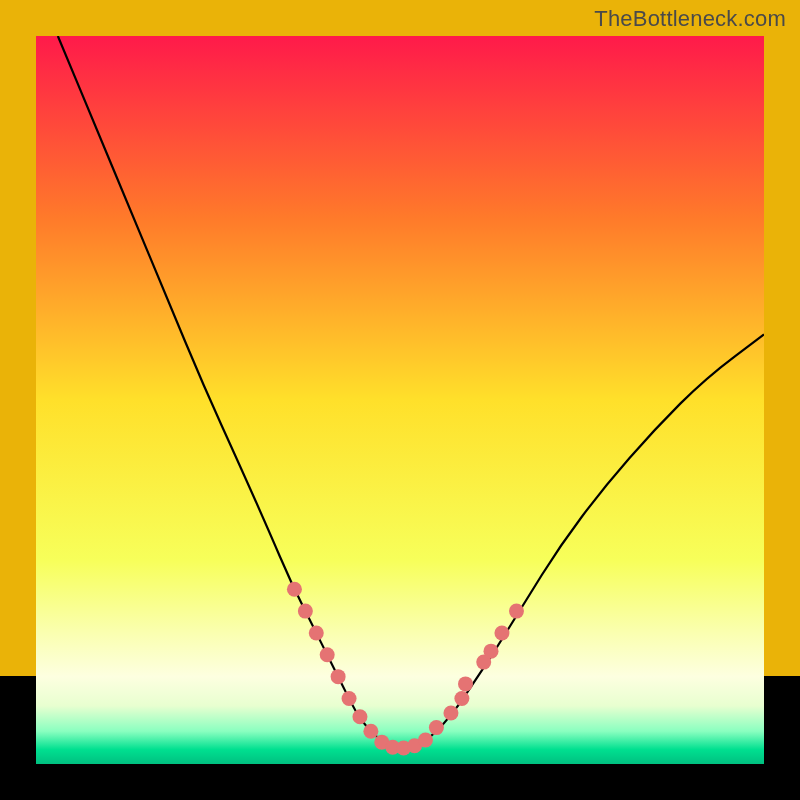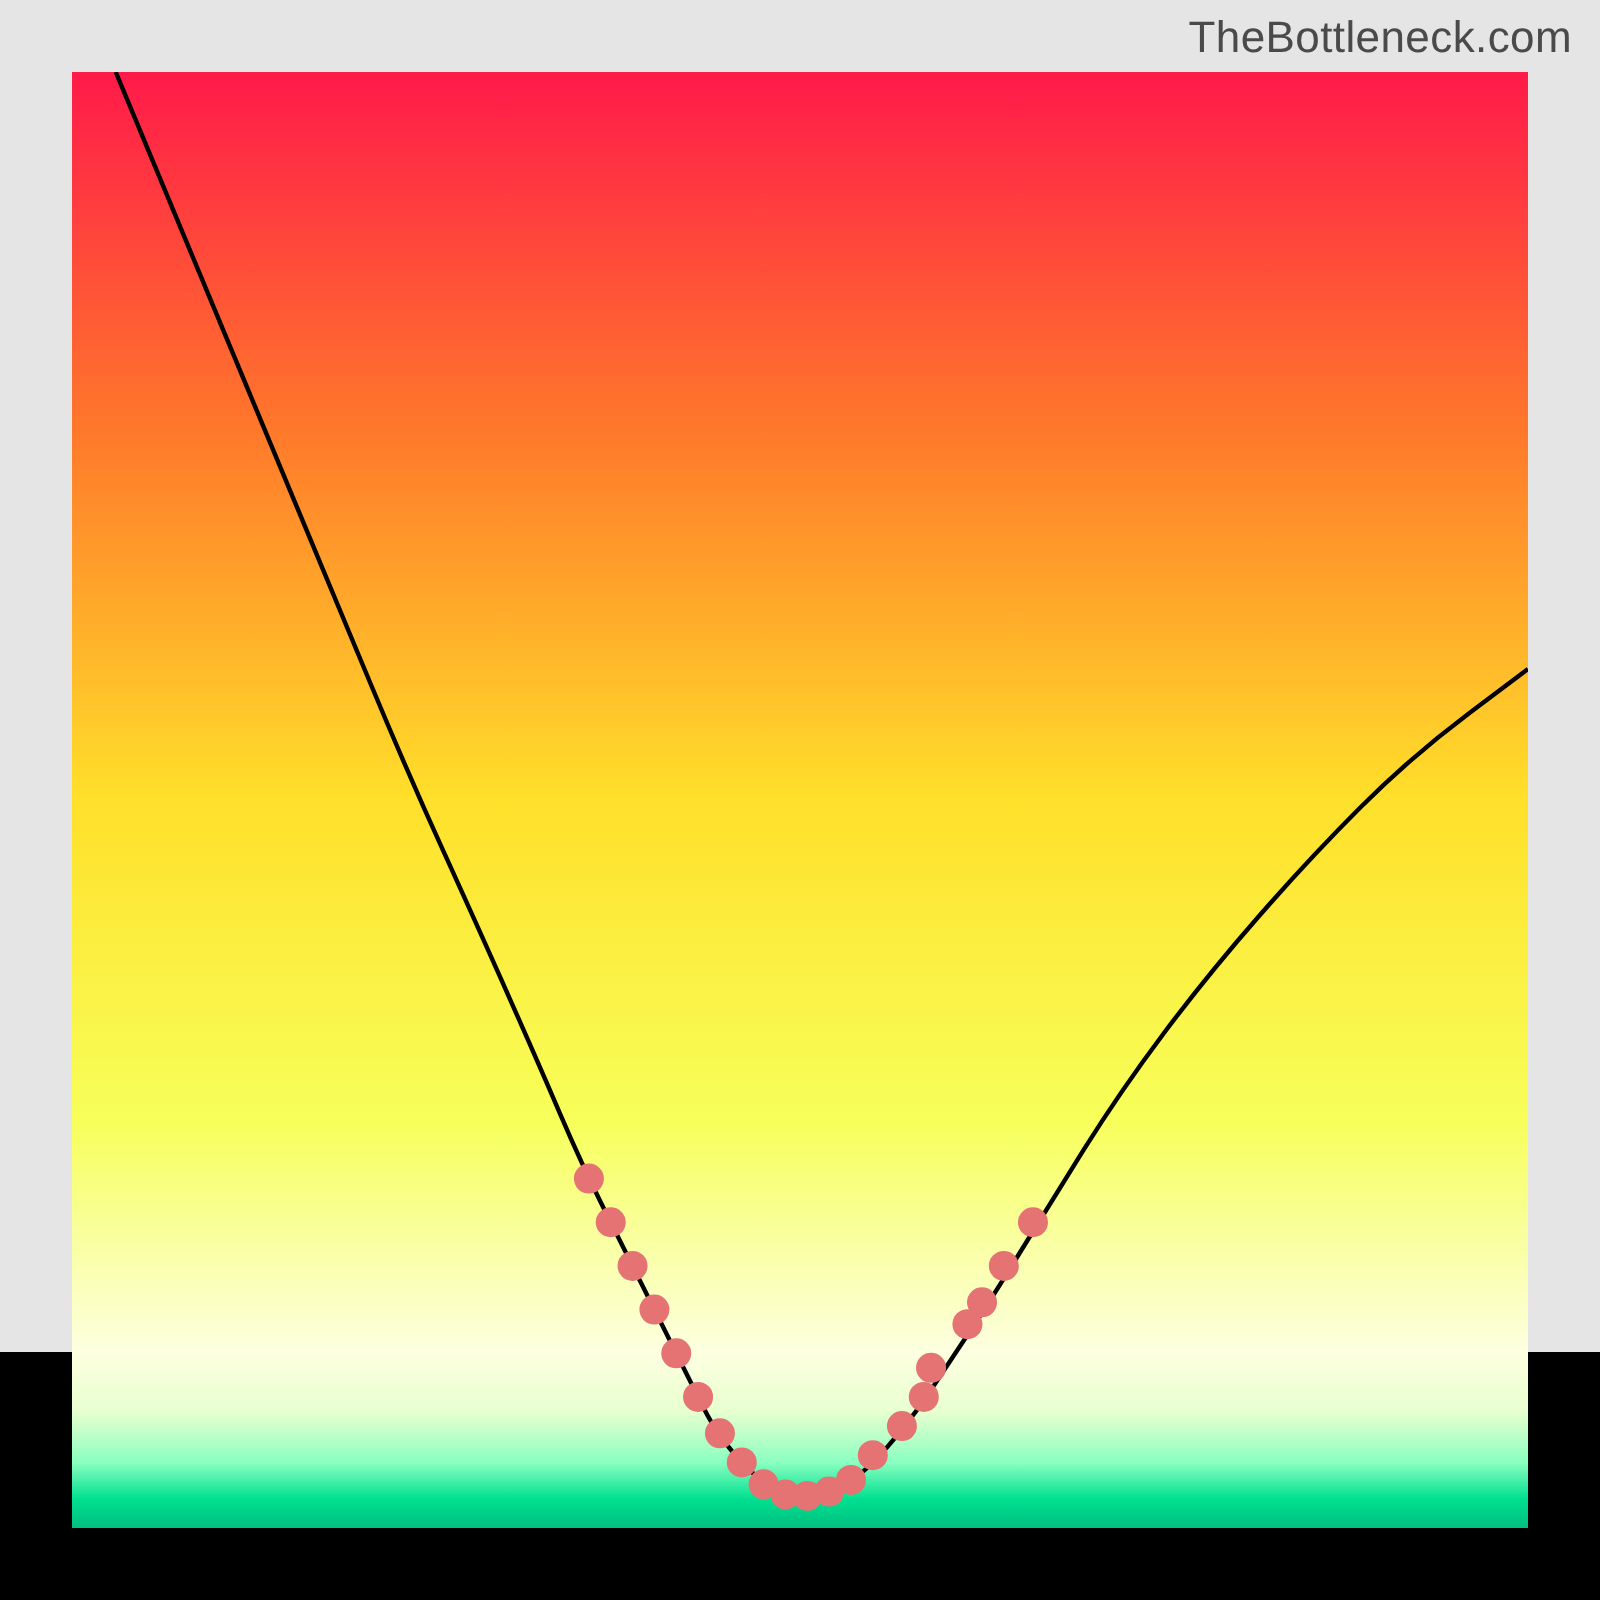--- a/index.html
+++ b/index.html
@@ -1,17 +1,17 @@
 <!DOCTYPE html>
 <html><head>
 <meta charset="utf-8">
 <style>
   * { margin: 0; padding: 0; box-sizing: border-box; }
   html, body { width: 800px; height: 800px; overflow: hidden; background: #000; }
-  .container { width: 800px; height: 676px; position: relative; background: #e5e5e5; }
+  .container { width: 800px; height: 676px; position: relative; background: #eab308; }
   .watermark {
     position: absolute;
     top: 6px;
     right: 14px;
     font-family: Arial, Helvetica, sans-serif;
     font-size: 22px;
     color: #4a4a4a;
     font-weight: 500;
     letter-spacing: 0.2px;
     z-index: 10;

